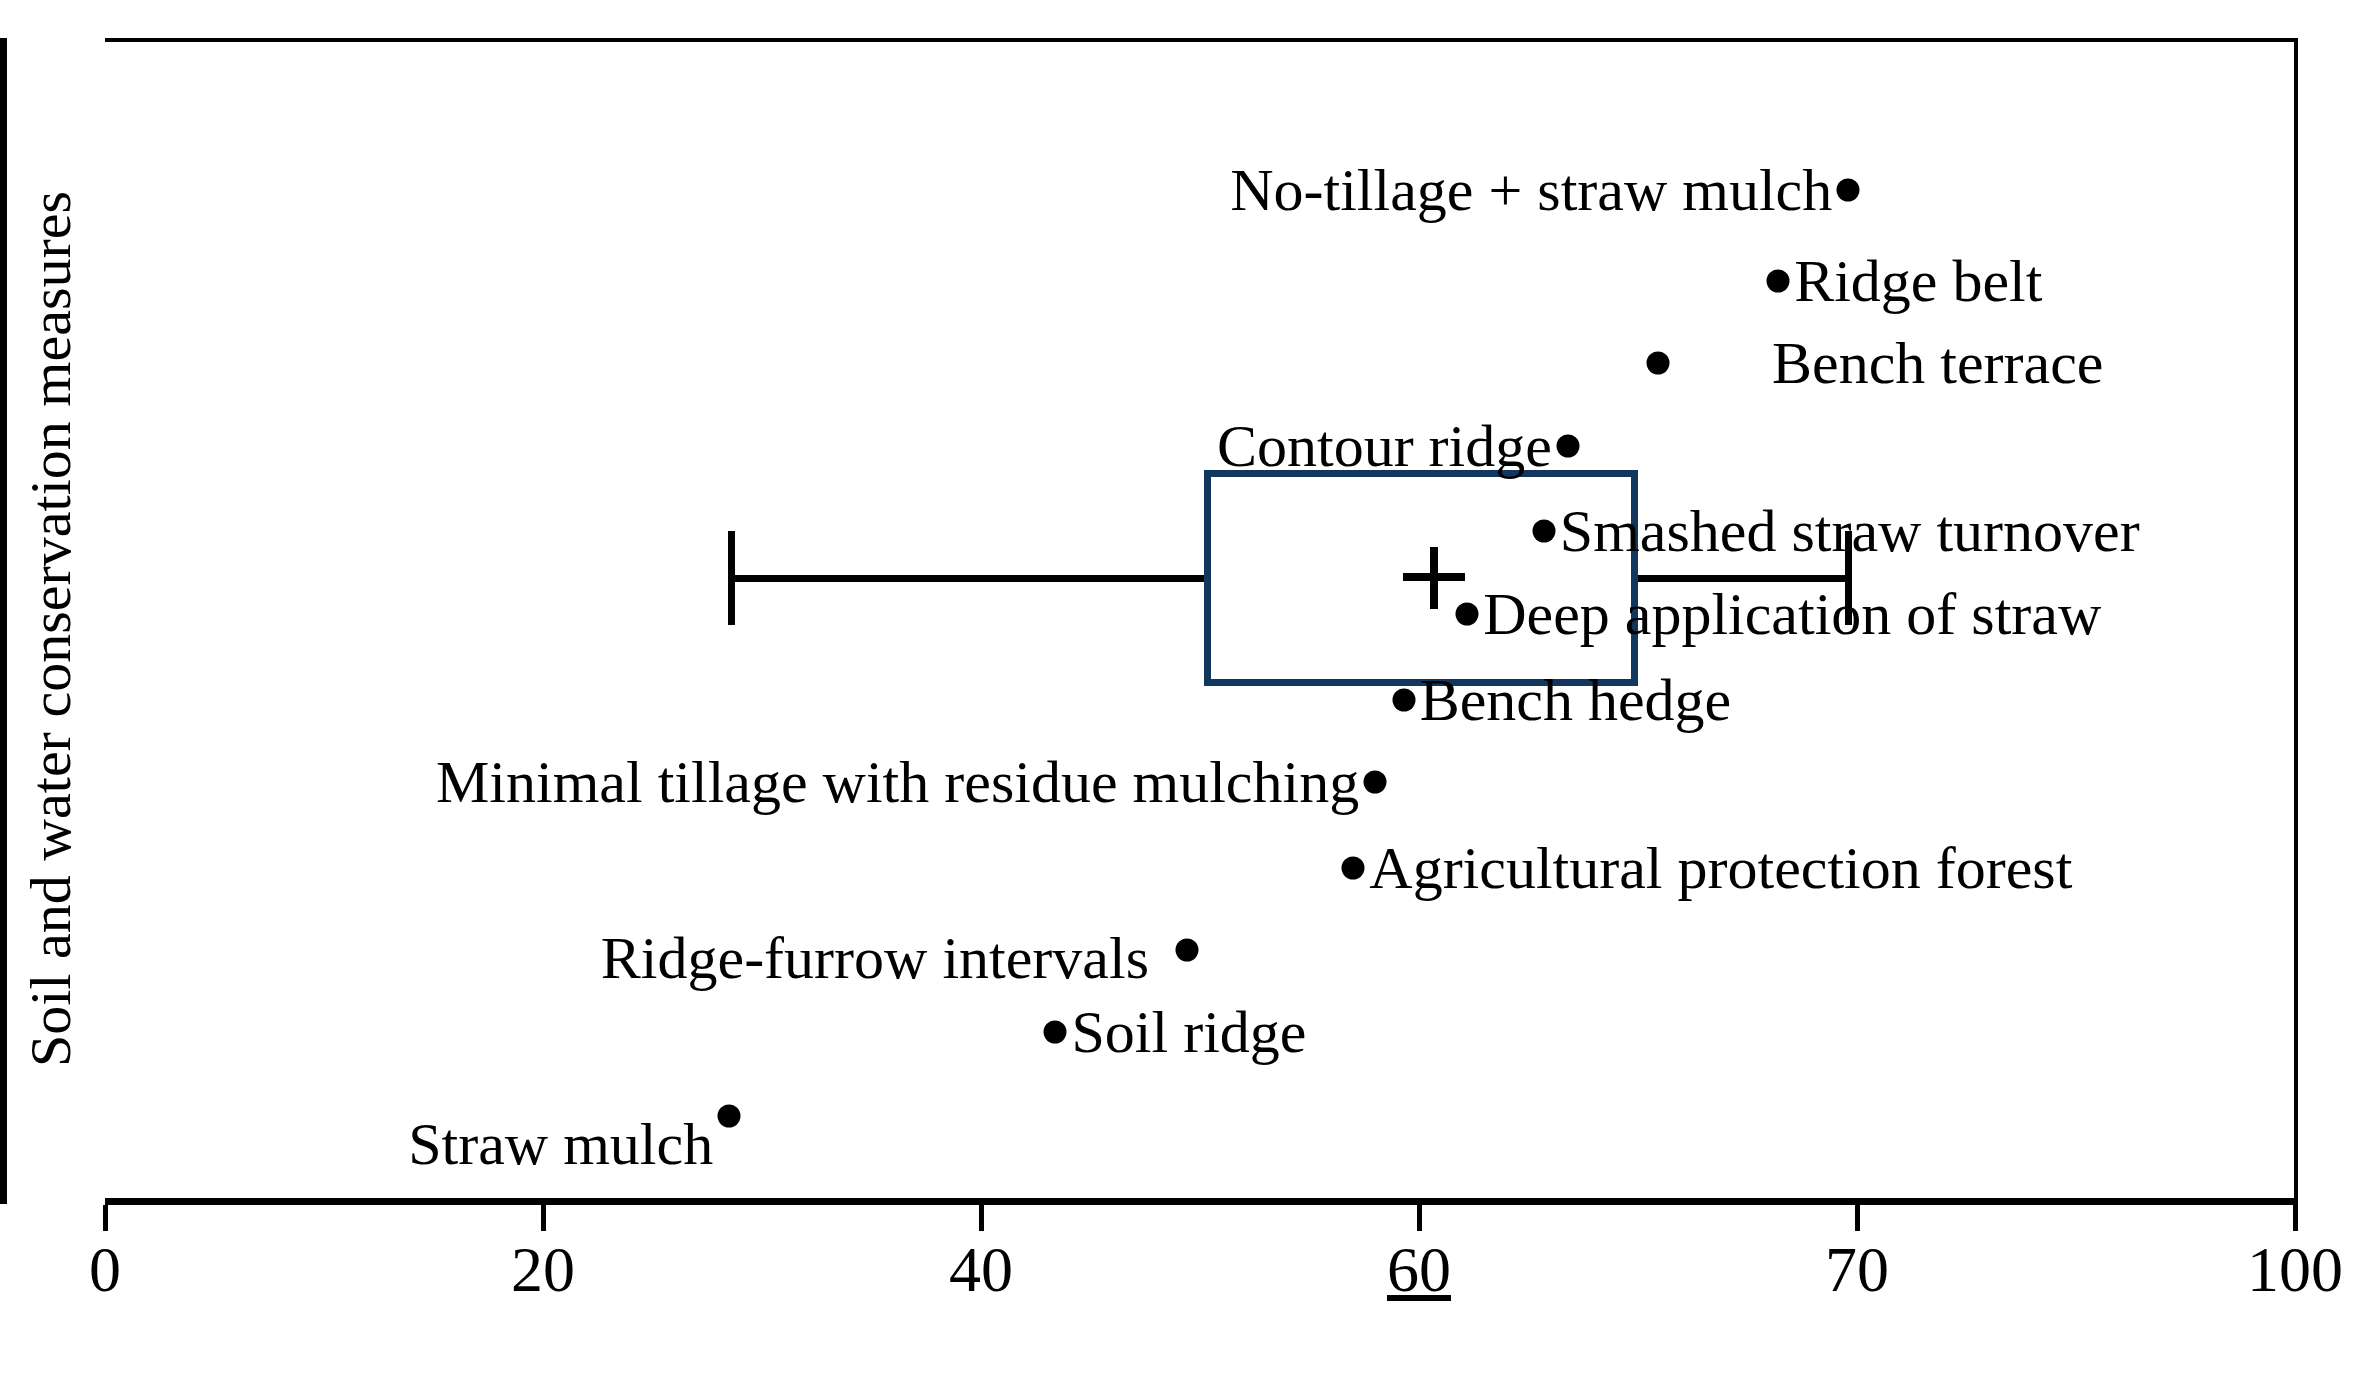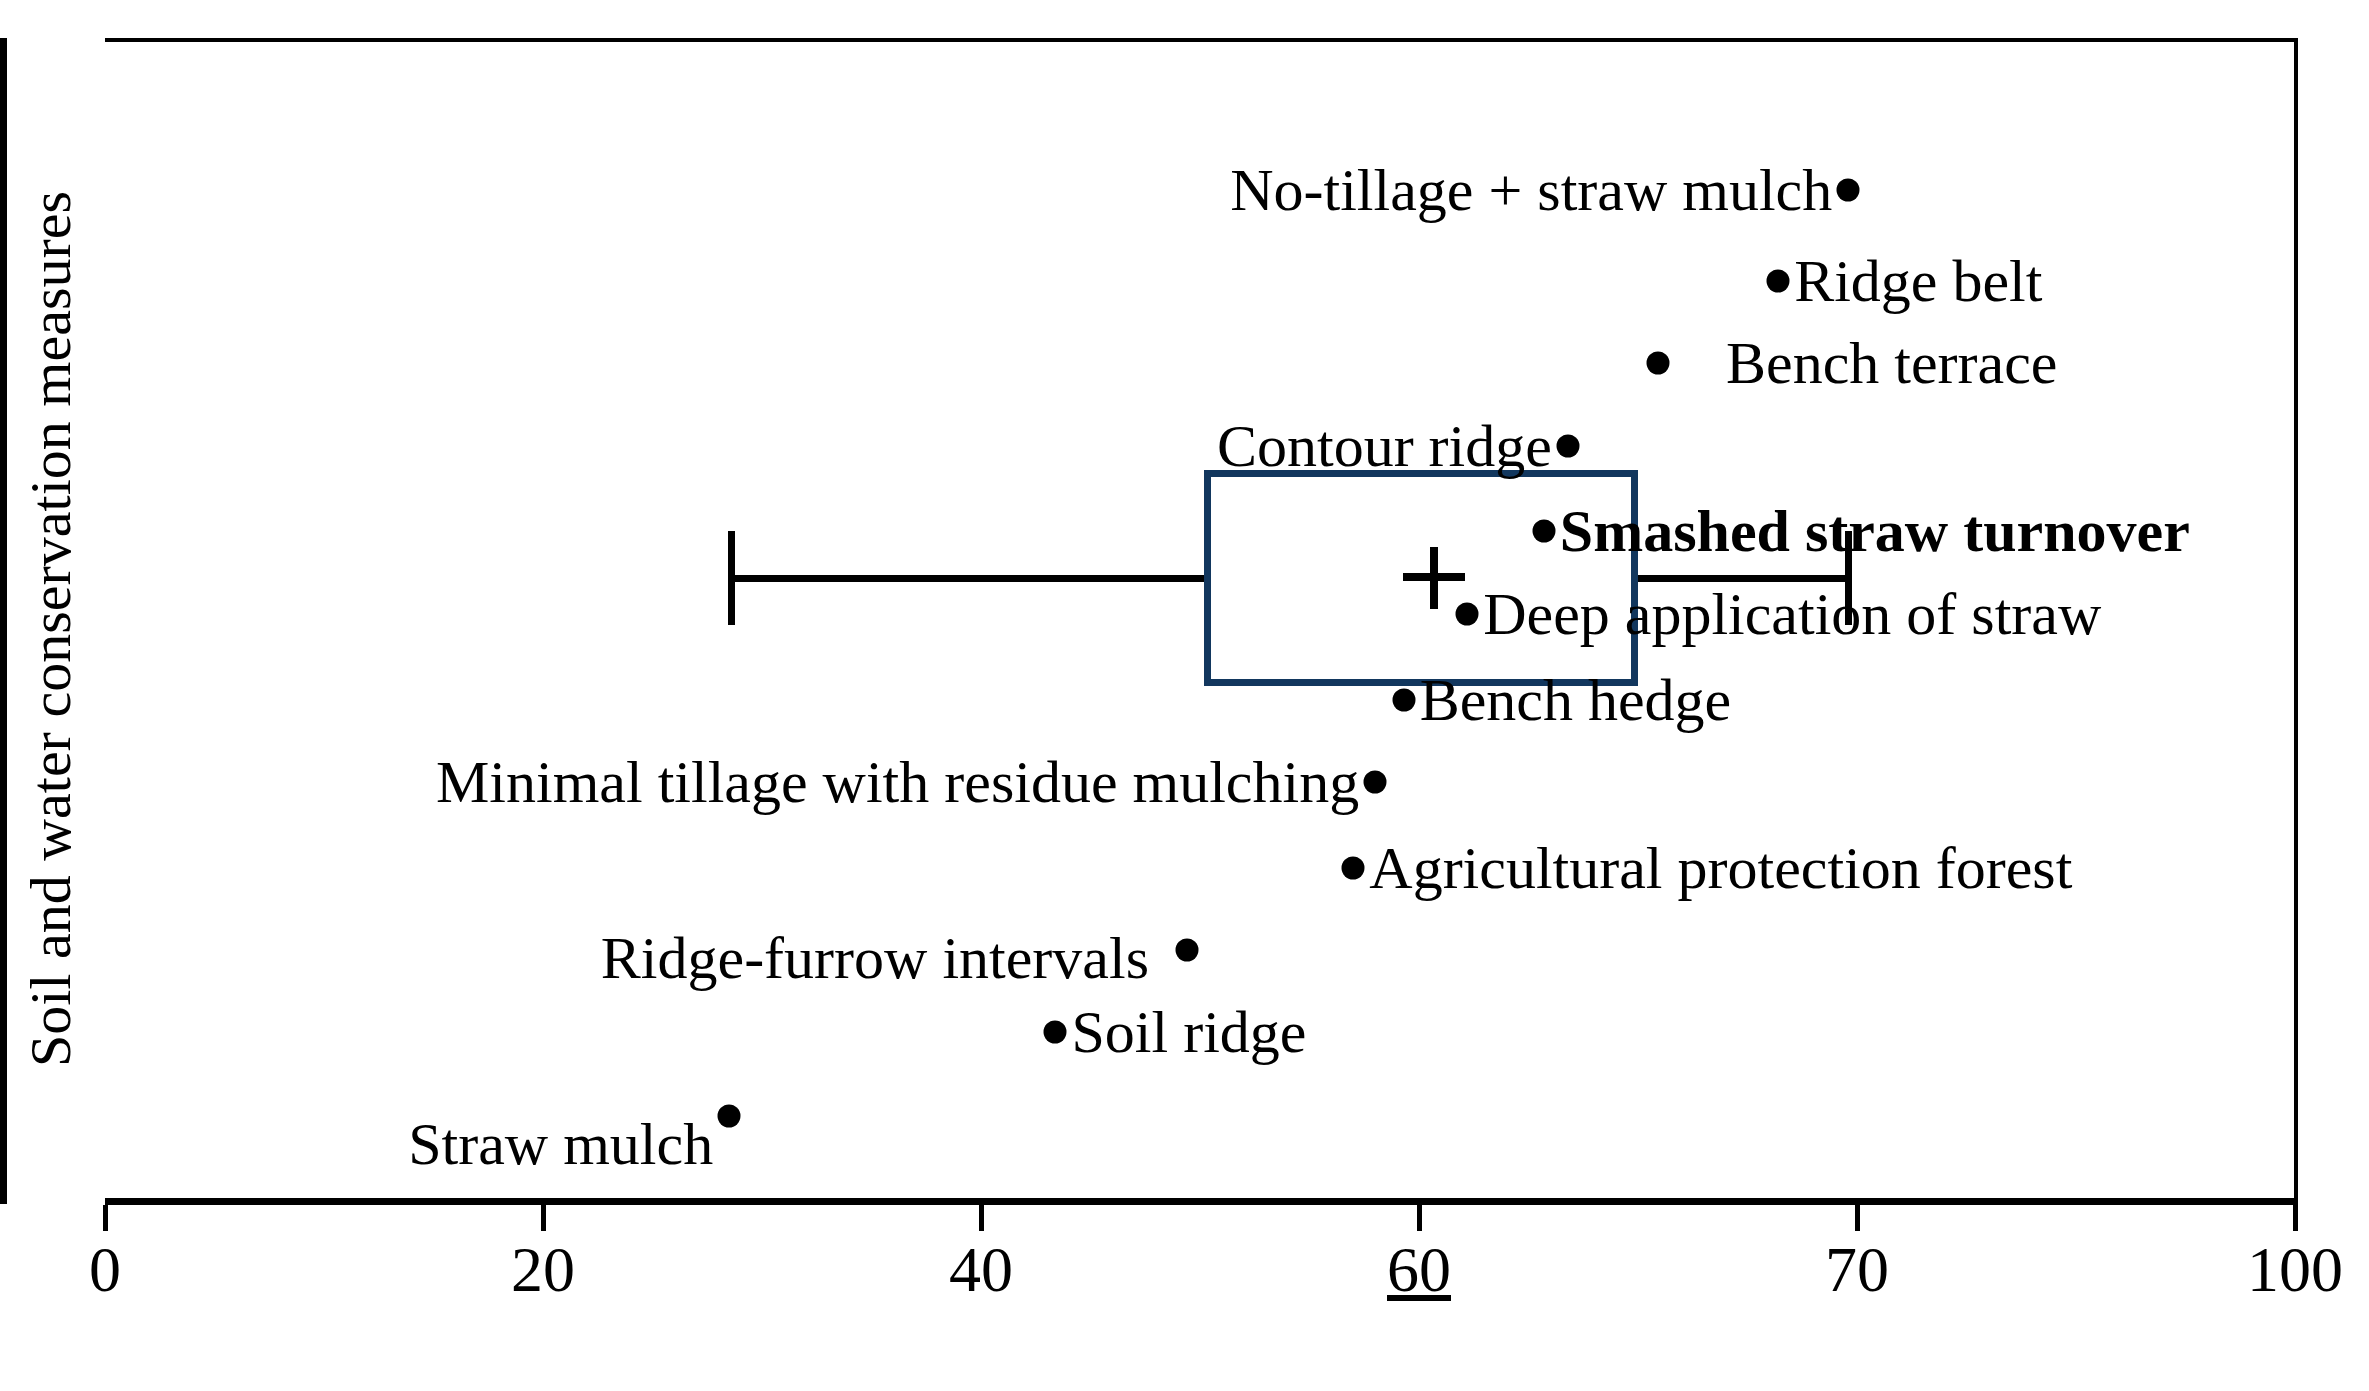--- a/index.html
+++ b/index.html
@@ -188,25 +188,25 @@
         <div class="v"></div>
       </div>
     </div>
 
   <div id="points-layer">
       <div class="point" style="left: 1848.24px; top: 190px; background: rgb(0, 0, 0);"></div>
       <div class="point-label left" style="top: 190px; left: 1832.24px;">No-tillage + straw mulch</div>
       <div class="point" style="left: 1778.16px; top: 281px; background: rgb(0, 0, 0);"></div>
       <div class="point-label right" style="top: 281px; left: 1794.16px;">Ridge belt</div>
       <div class="point" style="left: 1657.71px; top: 363px; background: rgb(0, 0, 0);"></div>
-      <div class="point-label right" style="top: 363px; left: 1726px;">Bench terrace</div>
+      <div class="point-label right" style="top: 363px; left: 1772px;">Bench terrace</div>
       <div class="point" style="left: 1567.92px; top: 446px; background: rgb(0, 0, 0);"></div>
       <div class="point-label left" style="top: 446px; left: 1551.92px;">Contour ridge</div>
       <div class="point" style="left: 1543.83px; top: 531px; background: rgb(0, 0, 0);"></div>
-      <div class="point-label right" style="top: 531px; left: 1559.83px; font-weight: bold;">Smashed straw turnover</div>
+      <div class="point-label right" style="top: 531px; left: 1559.83px;">Smashed straw turnover</div>
       <div class="point" style="left: 1467.18px; top: 614px; background: rgb(0, 0, 0);"></div>
       <div class="point-label right" style="top: 614px; left: 1483.18px;">Deep application of straw</div>
       <div class="point" style="left: 1403.67px; top: 700px; background: rgb(0, 0, 0);"></div>
       <div class="point-label right" style="top: 700px; left: 1419.67px;">Bench hedge</div>
       <div class="point" style="left: 1375.2px; top: 782px; background: rgb(0, 0, 0);"></div>
       <div class="point-label left" style="top: 782px; left: 1359.2px;">Minimal tillage with residue mulching</div>
       <div class="point" style="left: 1353.3px; top: 868px; background: rgb(0, 0, 0);"></div>
       <div class="point-label right" style="top: 868px; left: 1369.3px;">Agricultural protection forest</div>
       <div class="point" style="left: 1186.86px; top: 950px; background: rgb(0, 0, 0);"></div>
       <div class="point-label left" style="top: 950px; left: 1149px; margin-top: 8px;">Ridge-furrow intervals</div>

